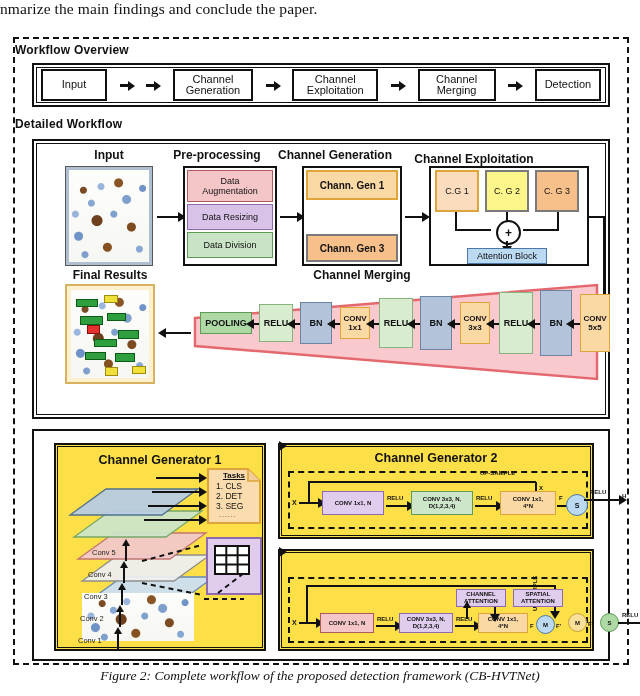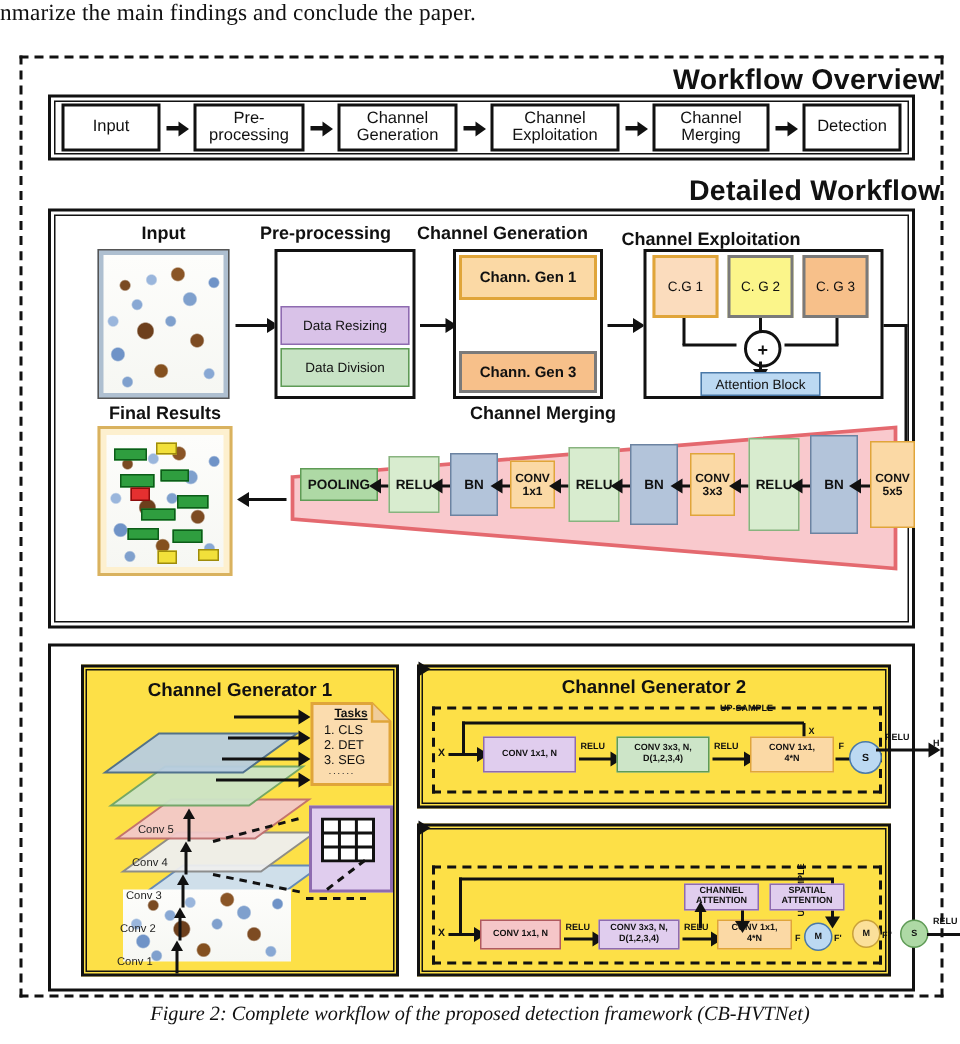--- a/index.html
+++ b/index.html
@@ -11,22 +11,22 @@
     letter-spacing:.1px;
   }
 
   
   #figure-frame{
     position:absolute;left:13px;top:37px;width:616px;height:628px;
     border:2px dashed #111;box-sizing:border-box;
   }
 
   .sec-title{
-    position:absolute;width:100%;text-align:right;
-    font-weight:bold;font-size:19px;color:#111;letter-spacing:.2px;
+    position:absolute;width:100%;text-align:left;
+    font-weight:bold;font-size:12px;color:#111;letter-spacing:.2px;
   }
 
   
   #overview-box{
     position:absolute;left:17px;top:24px;width:578px;height:44px;
     border:2px solid #111;box-sizing:border-box;background:#fff;
   }
   #overview-inner{
     position:absolute;left:2px;top:2px;right:2px;bottom:2px;
     border:1px solid #111;box-sizing:border-box;
@@ -118,22 +118,20 @@
 <div class="page-text">nmarize the main findings and conclude the paper.</div>
 
 <div id="figure-frame">
 
   <div class="sec-title" style="top:4px;">Workflow Overview</div>
 
   <div id="overview-box">
     <div id="overview-inner">
       <div class="ov-node" style="width:66px;">Input</div>
       <div class="ov-arrow"></div>
-      <div class="ov-node" style="width:74px;">Pre-
-processing</div>
       <div class="ov-arrow"></div>
       <div class="ov-node" style="width:80px;">Channel
 Generation</div>
       <div class="ov-arrow"></div>
       <div class="ov-node" style="width:86px;">Channel
 Exploitation</div>
       <div class="ov-arrow"></div>
       <div class="ov-node" style="width:78px;">Channel
 Merging</div>
       <div class="ov-arrow"></div>
@@ -150,20 +148,24 @@
       <div class="mini-title" style="left:125px;top:4px;width:110px;">Pre-processing</div>
       <div class="mini-title" style="left:238px;top:4px;width:120px;">Channel Generation</div>
       <div class="mini-title" style="left:362px;top:8px;width:150px;">Channel Exploitation</div>
 
       <div class="bx" style="left:28px;top:22px;width:88px;height:100px;border:1.5px solid #555;background:#aebfd0;padding:3px;">
         <div class="tissue" style="width:100%;height:100%;"></div>
       </div>
       <div class="arrow-r" style="left:120px;top:72px;width:22px;"></div>
 
       <div class="bx" style="left:146px;top:22px;width:94px;height:100px;border:2px solid #111;background:#fff;"></div>
+      <div class="bx" style="left:150px;top:26px;width:86px;height:32px;border:1.5px solid #b05a5f;background:#f5c6c8;font-size:9px;line-height:10px;white-space:pre-line;">
+        <span>Data
+Augmentation</span>
+      </div>
       <div class="bx" style="left:150px;top:60px;width:86px;height:26px;border:1.5px solid #8e6bb0;background:#d9c2e8;font-size:9px;">
         <span>Data Resizing</span>
       </div>
       <div class="bx" style="left:150px;top:88px;width:86px;height:26px;border:1.5px solid #5f9b56;background:#c8e3c5;font-size:9px;">
         <span>Data Division</span>
       </div>
       <div class="arrow-r" style="left:243px;top:72px;width:18px;"></div>
 
       <div class="bx" style="left:265px;top:22px;width:100px;height:100px;border:2px solid #111;background:#fff;"></div>
       <div class="bx" style="left:269px;top:26px;width:92px;height:30px;border:2px solid #e0a53a;background:#fbd9a5;font-size:10px;font-weight:bold;">

